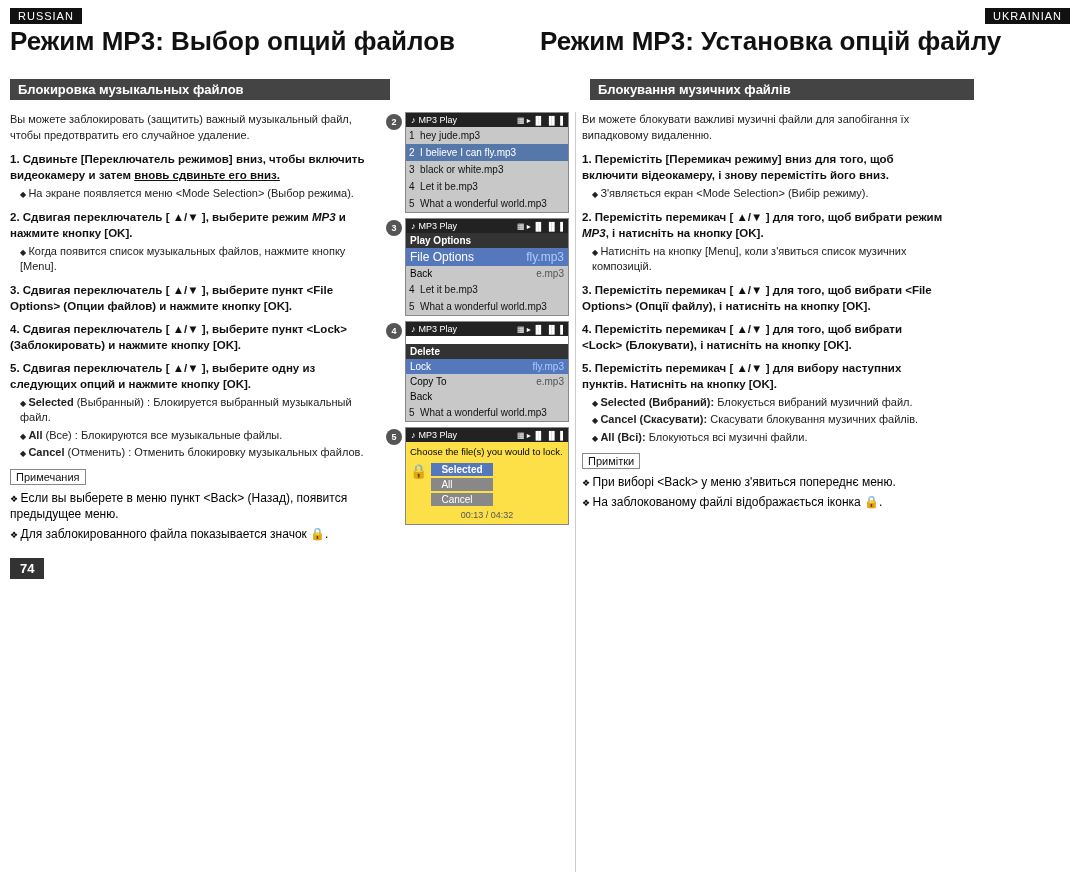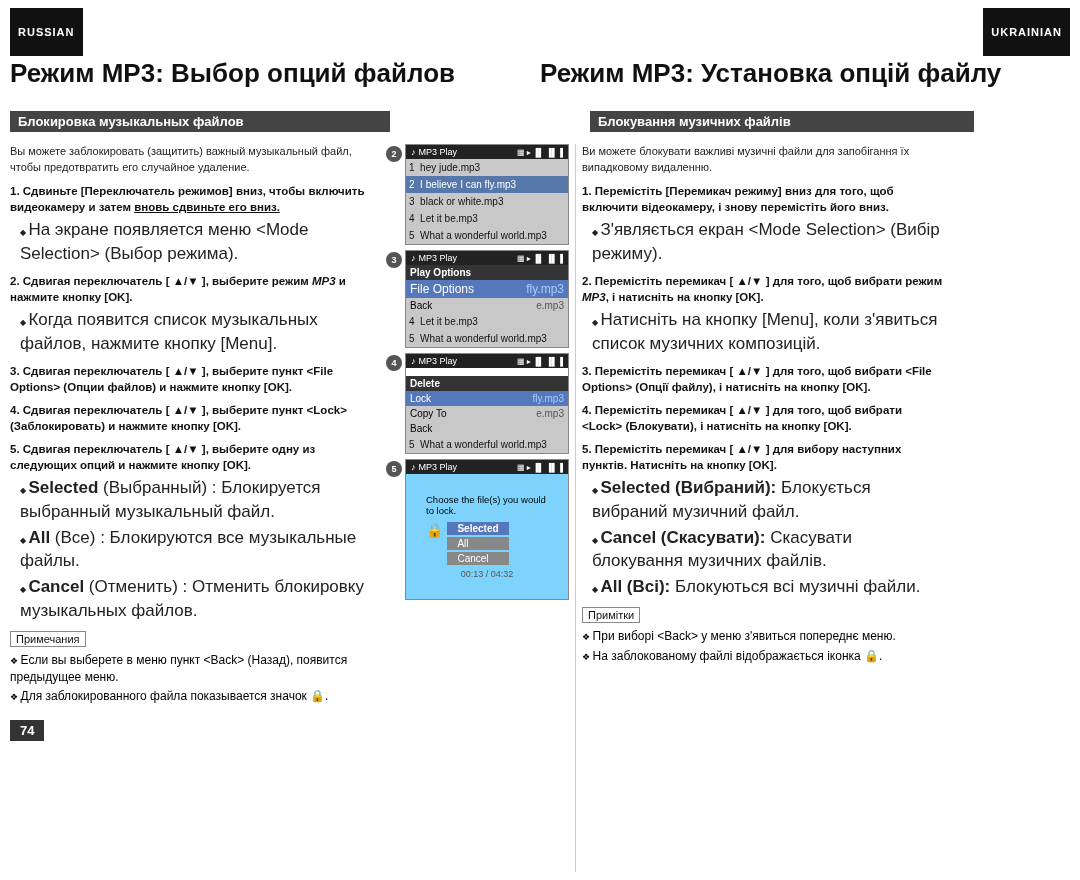--- a/index.html
+++ b/index.html
@@ -22,23 +22,23 @@
 
     
     .lang-banners {
       display: flex;
       justify-content: space-between;
       margin-bottom: 2px;
     }
     .lang-badge {
       background: #111;
       color: #fff;
-      font-weight: bold;
+      font-weight: normal;
       font-size: 11px;
-      padding: 18px 8px;
+      padding: 2px 8px;
       letter-spacing: 1px;
     }
 
     .section-title {
       font-size: 26px;
       font-weight: bold;
       color: #111;
       margin-bottom: 6px;
       line-height: 1.2;
     }
@@ -70,21 +70,21 @@
       font-weight: bold;
     }
 
     .step-sub {
       list-style: none;
       margin-left: 10px;
       margin-top: 3px;
     }
 
     .step-sub li {
-      font-size: 17px;
+      font-size: 11px;
       margin-bottom: 2px;
       line-height: 1.4;
       color: #222;
     }
 
     .step-sub li::before {
       content: "◆ ";
       font-size: 8px;
     }
 
@@ -325,21 +325,21 @@
               <span>♪</span>
               <span>MP3 Play</span>
             </div>
             <div style="display:flex;gap:2px;font-size:8px;">
               <span>▦</span>
                 <span>▸</span>
                 <span>▐▌</span>
                 <span>▐▌▐</span>
             </div>
           </div>
-          <div style="background:#7dd3fc;padding:20px;">
+          <div style="background:#fde047;padding:4px;">
             <div style="font-size:9.5px;margin-bottom:6px;">Choose the file(s) you would to lock.</div>
             <div style="display:flex;gap:4px;align-items:flex-start;">
               <div style="font-size:14px;color:#333;">🔒</div>
               <div style="display:flex;flex-direction:column;gap:2px;">
                 <div style="background:#5577bb;color:#fff;padding:1px 10px;font-size:10px;font-weight:bold;">Selected</div>
                 <div style="background:#888;color:#fff;padding:1px 10px;font-size:10px;">All</div>
                 <div style="background:#888;color:#fff;padding:1px 10px;font-size:10px;">Cancel</div>
               </div>
             </div>
             <div style="font-size:9px;color:#555;margin-top:4px;text-align:center;">00:13 / 04:32</div>

